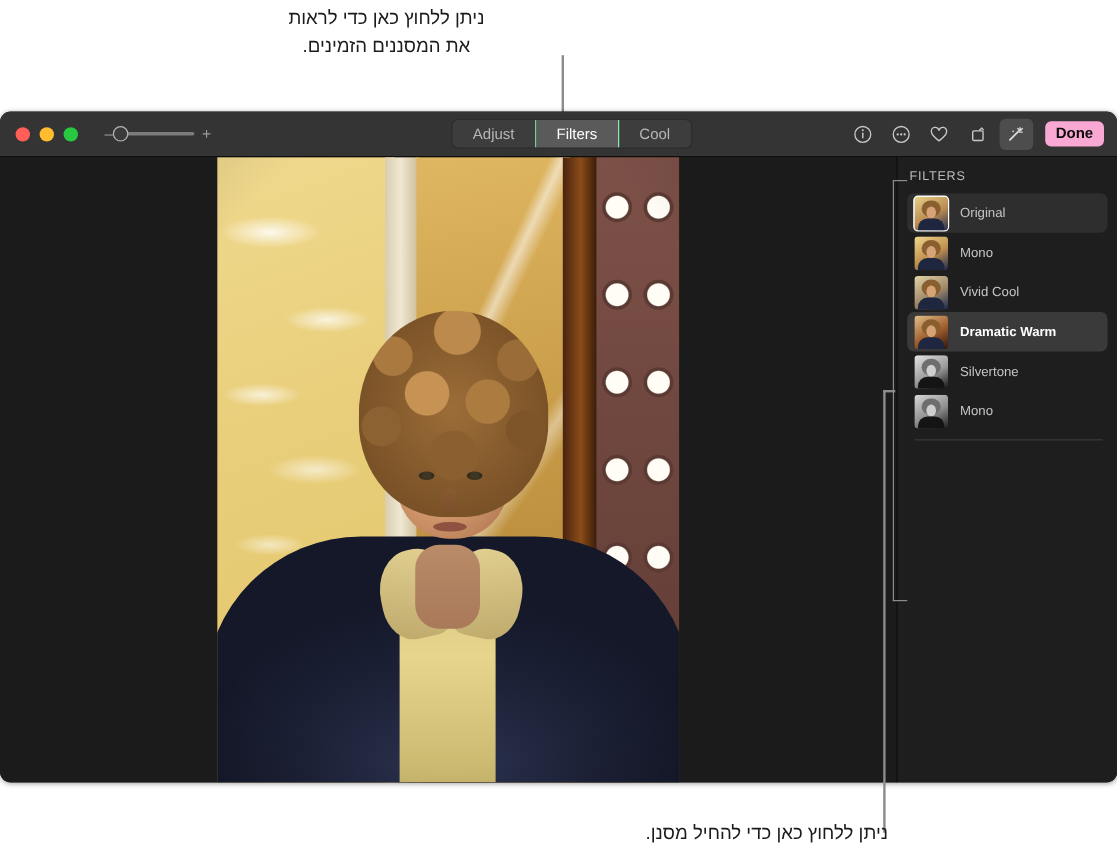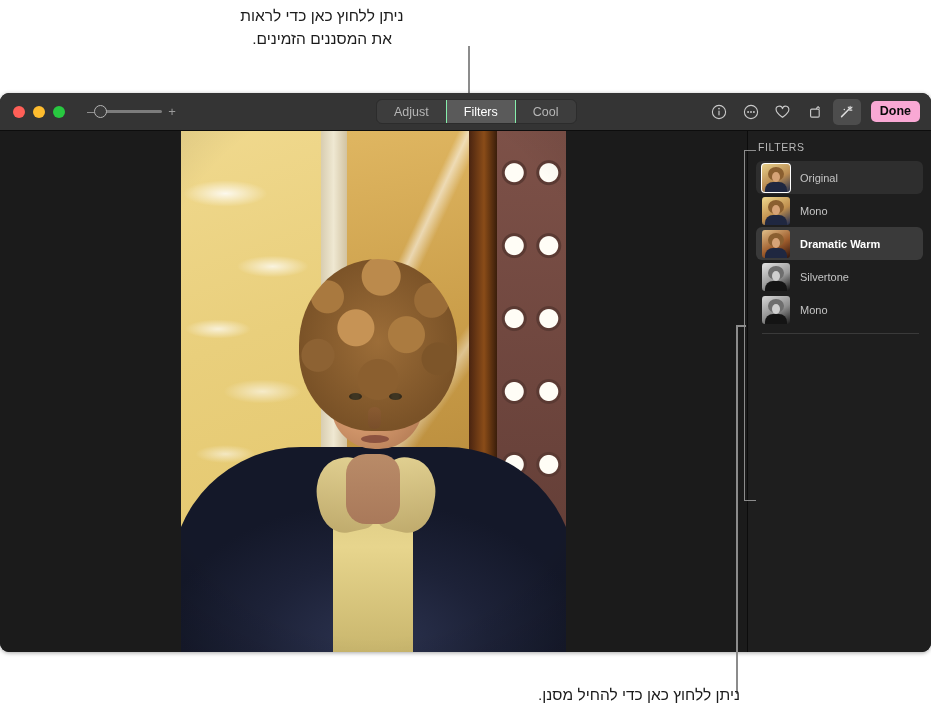--- a/index.html
+++ b/index.html
@@ -461,20 +461,29 @@
             <span class="filter-label">Original</span>
           </div>
           <div class="filter-row">
             <div class="thumb">
               <div class="t-bg" style="background: linear-gradient(150deg, rgb(240, 217, 142), rgb(192, 143, 78) 55%, rgb(29, 42, 79));"></div>
               <div class="t-hair"></div>
               <div class="t-face"></div>
               <div class="t-body"></div>
             </div>
             <span class="filter-label">Mono</span>
+          </div>
+          <div class="filter-row">
+            <div class="thumb">
+              <div class="t-bg" style="background: linear-gradient(150deg, rgb(227, 213, 168), rgb(159, 136, 104) 55%, rgb(22, 38, 79));"></div>
+              <div class="t-hair"></div>
+              <div class="t-face"></div>
+              <div class="t-body"></div>
+            </div>
+            <span class="filter-label">Vivid Cool</span>
           </div>
           <div class="filter-row selected">
             <div class="thumb">
               <div class="t-bg" style="background: linear-gradient(150deg, rgb(226, 192, 138), rgb(158, 92, 44) 55%, rgb(46, 20, 13));"></div>
               <div class="t-hair"></div>
               <div class="t-face"></div>
               <div class="t-body"></div>
             </div>
             <span class="filter-label">Dramatic Warm</span>
           </div>

